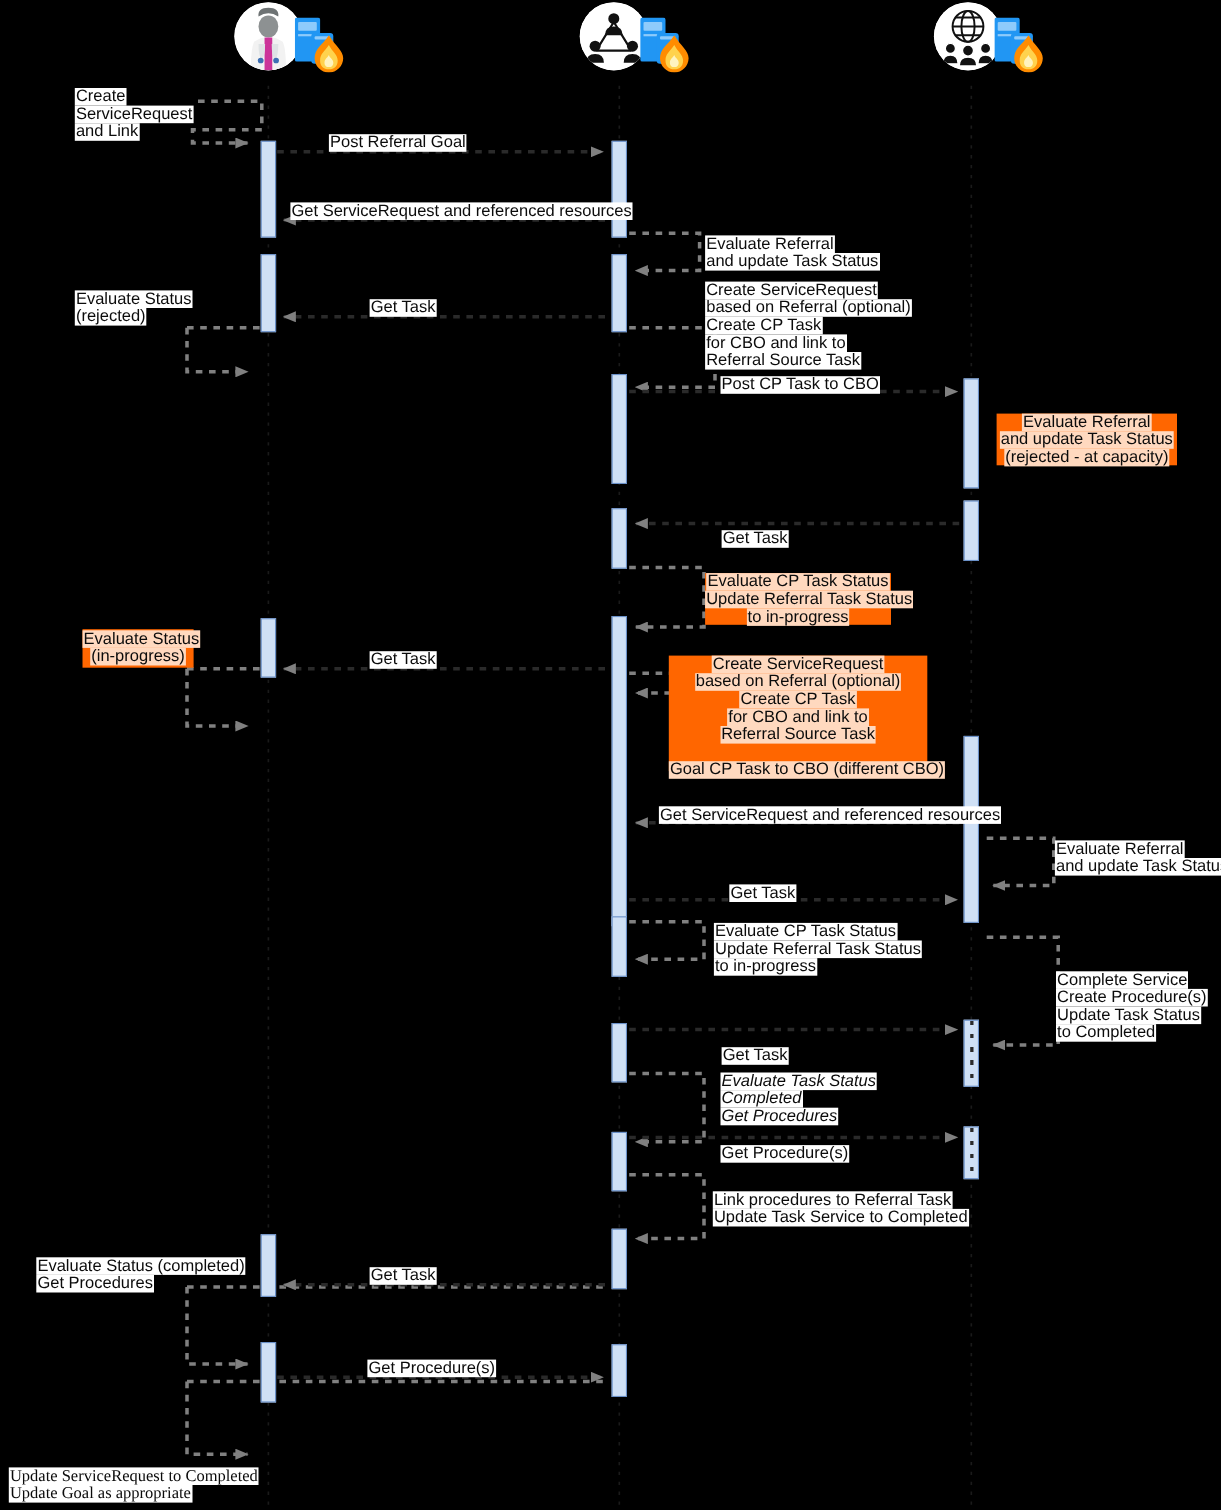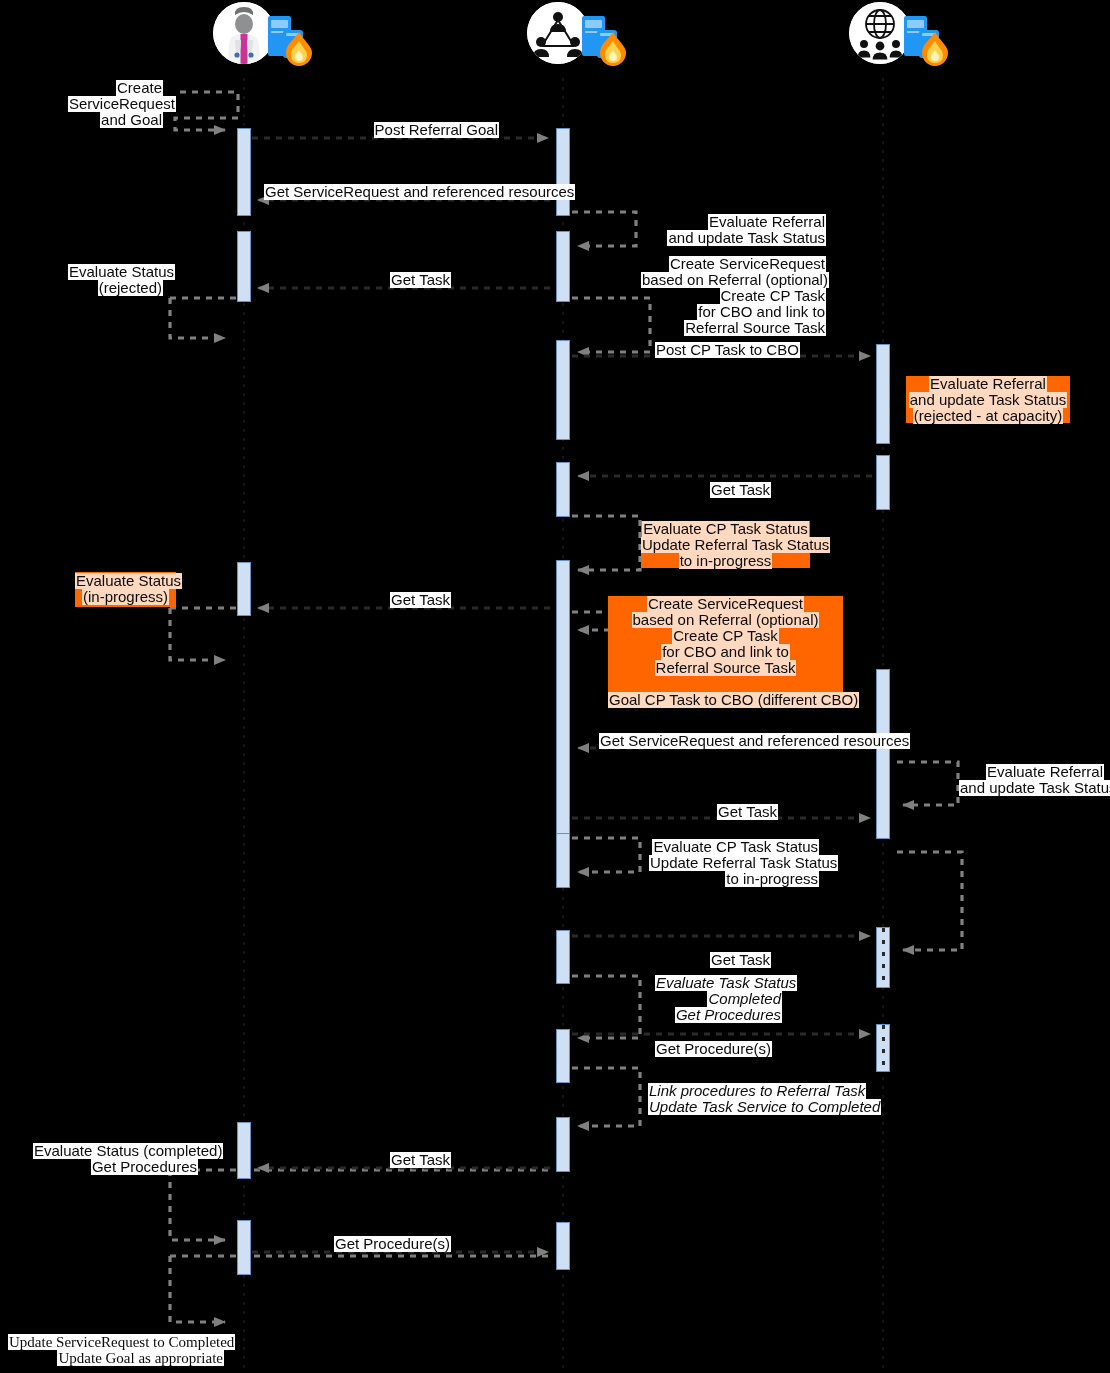--- a/index.html
+++ b/index.html
@@ -35,21 +35,21 @@
 
   
   .lbl{
     position:absolute;
     color:#0b0b0b;
     font-size:15px;line-height:16px;
     white-space:nowrap;
     letter-spacing:0px;
   }
   .lbl span{background:#ffffff;display:inline-block;padding:0 1px;}
-  .lbl.ctr{text-align:right;}
+  .lbl.ctr{text-align:left;}
 
   
   .note{
     position:absolute;background:#ff6600;
     color:#0b0b0b;font-size:15px;line-height:16px;white-space:nowrap;
     box-sizing:border-box;
   }
   .note span{background:#ffd9bf;display:inline-block;padding:0 1px;}
 </style>
 </head>
@@ -250,21 +250,21 @@
 
   <div class="act" style="left:876px;top:344px;height:100px;"></div>
   <div class="act" style="left:876px;top:455px;height:55px;"></div>
   <div class="act" style="left:876px;top:669px;height:170px;"></div>
   <div class="act dotted" style="left:876px;top:927px;height:61px;"></div>
   <div class="act dotted" style="left:876px;top:1024px;height:48px;"></div>
 
   <div class="lbl ctr" style="left:68px;top:80px;width:95px;">
     <span>Create</span><br>
     <span>ServiceRequest</span><br>
-    <span>and Goal</span>
+    <span>and Link</span>
   </div>
 
   <div class="lbl ctr" style="left:299px;top:122px;width:200px;">
     <span>Post Referral Goal</span>
   </div>
 
   <div class="lbl ctr" style="left:264px;top:184px;width:270px;">
     <span>Get ServiceRequest and referenced resources</span>
   </div>
 
@@ -319,36 +319,42 @@
   <div class="lbl ctr" style="left:663px;top:804px;width:115px;">
     <span>Get Task</span>
   </div>
 
   <div class="lbl ctr" style="left:649px;top:839px;width:170px;">
     <span>Evaluate CP Task Status</span><br>
     <span>Update Referral Task Status</span><br>
     <span>to in-progress</span>
   </div>
 
+  <div class="lbl ctr" style="left:960px;top:883px;width:142px;">
+    <span>Complete Service</span><br>
+    <span>Create Procedure(s)</span><br>
+    <span>Update Task Status</span><br>
+    <span>to Completed</span>
+  </div>
 
   <div class="lbl ctr" style="left:656px;top:952px;width:115px;">
     <span>Get Task</span>
   </div>
 
   <div class="lbl ctr" style="left:655px;top:975px;width:127px;font-style:italic;">
     <span>Evaluate Task Status</span><br>
     <span>Completed</span><br>
     <span>Get Procedures</span>
   </div>
 
   <div class="lbl ctr" style="left:655px;top:1041px;width:117px;">
     <span>Get Procedure(s)</span>
   </div>
 
-  <div class="lbl ctr" style="left:648px;top:1083px;width:195px;font-style:italic;">
+  <div class="lbl ctr" style="left:648px;top:1083px;width:195px;">
     <span>Link procedures to Referral Task</span><br>
     <span>Update Task Service to Completed</span>
   </div>
 
   <div class="lbl ctr" style="left:33px;top:1143px;width:165px;">
     <span>Evaluate Status (completed)</span><br>
     <span>Get Procedures</span>
   </div>
 
   <div class="lbl ctr" style="left:336px;top:1152px;width:115px;">

